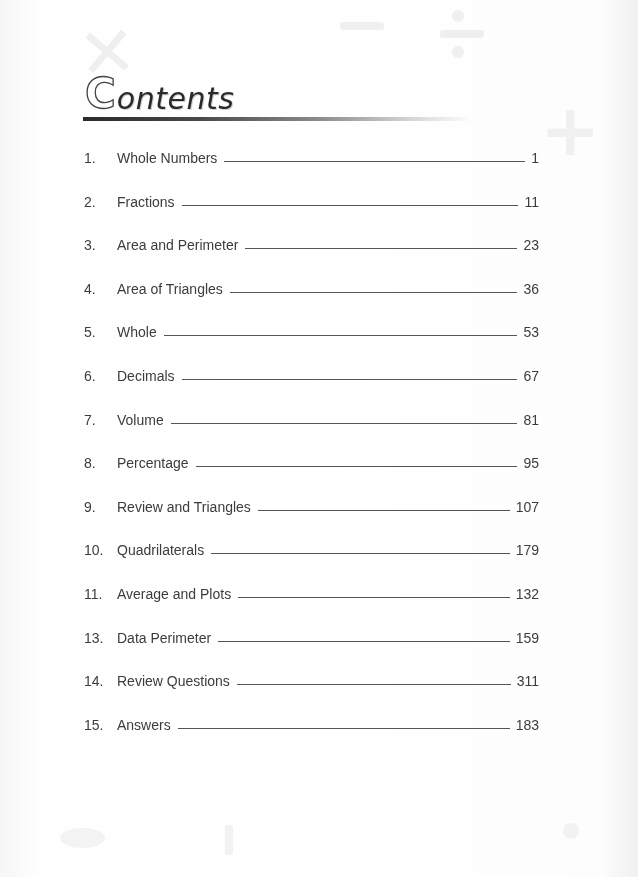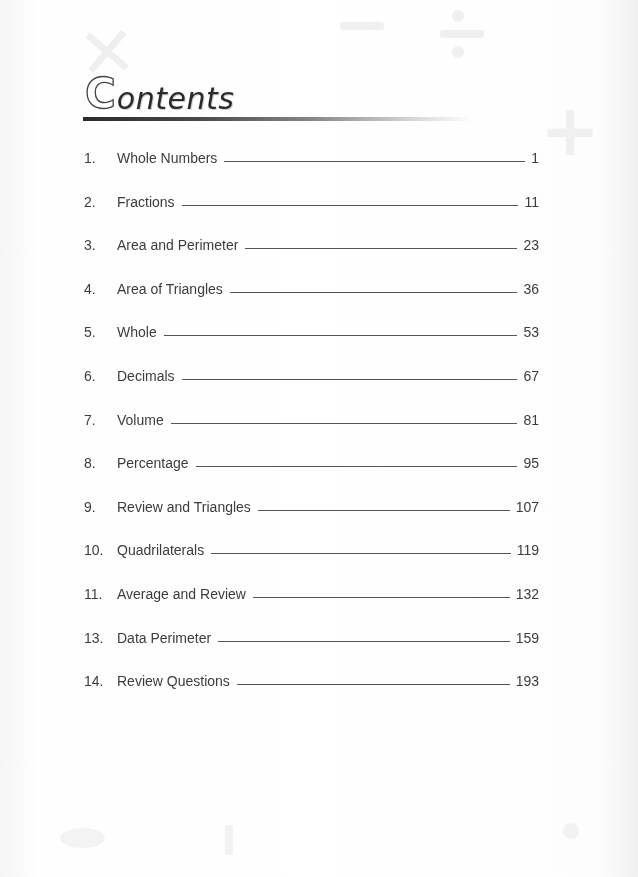--- a/index.html
+++ b/index.html
@@ -131,34 +131,40 @@
     <div class="toc-row">
         <span class="toc-num">9.</span>
         <span class="toc-title">Review and Triangles</span>
         <span class="toc-leader"></span>
         <span class="toc-page">107</span>
       </div>
     <div class="toc-row">
         <span class="toc-num">10.</span>
         <span class="toc-title">Quadrilaterals</span>
         <span class="toc-leader"></span>
-        <span class="toc-page">119</span>
+        <span class="toc-page">179</span>
       </div>
     <div class="toc-row">
         <span class="toc-num">11.</span>
-        <span class="toc-title">Average and Review</span>
+        <span class="toc-title">Average and Plots</span>
         <span class="toc-leader"></span>
         <span class="toc-page">132</span>
       </div>
     <div class="toc-row">
         <span class="toc-num">13.</span>
         <span class="toc-title">Data Perimeter</span>
         <span class="toc-leader"></span>
         <span class="toc-page">159</span>
       </div>
     <div class="toc-row">
         <span class="toc-num">14.</span>
         <span class="toc-title">Review Questions</span>
         <span class="toc-leader"></span>
-        <span class="toc-page">193</span>
+        <span class="toc-page">311</span>
+      </div>
+    <div class="toc-row">
+        <span class="toc-num">15.</span>
+        <span class="toc-title">Answers</span>
+        <span class="toc-leader"></span>
+        <span class="toc-page">183</span>
       </div>
   </div>
 </div>
 
 </body></html>

